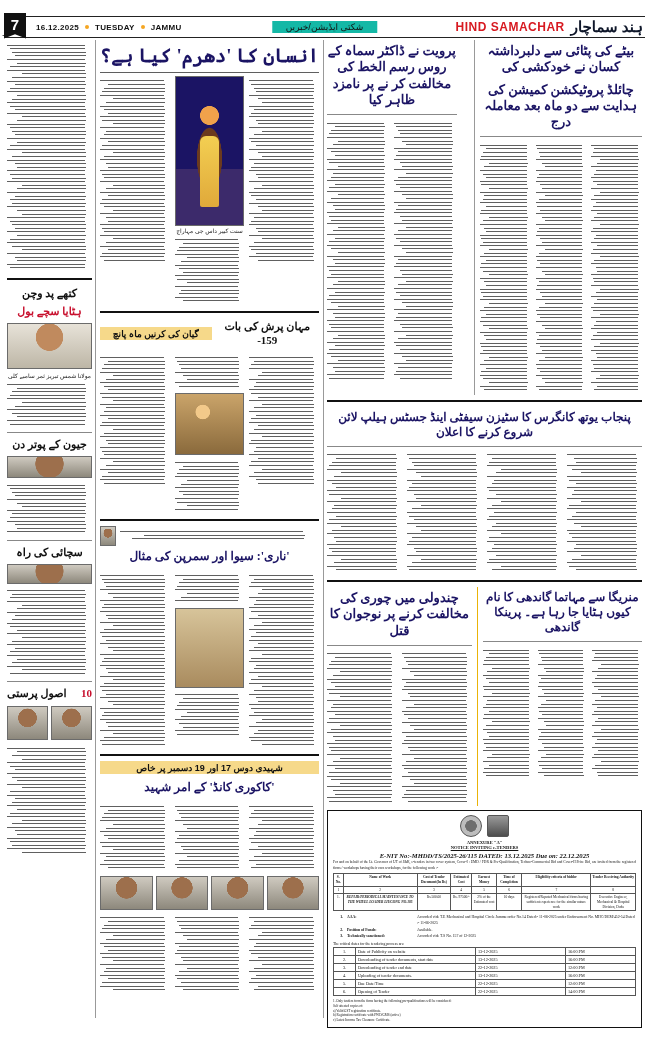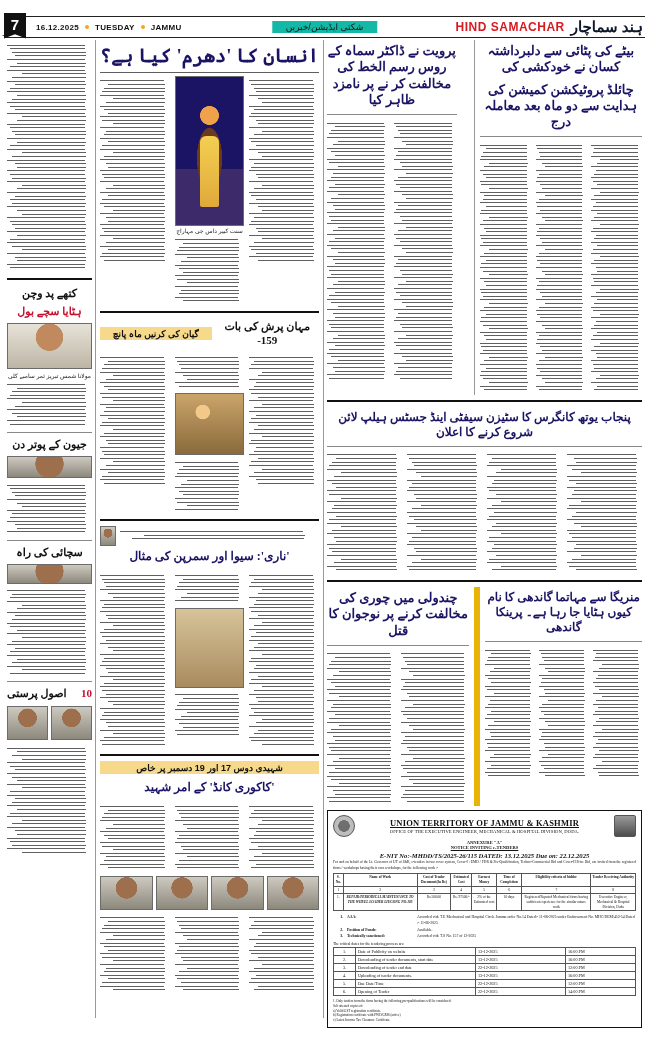--- a/index.html
+++ b/index.html
@@ -1550,21 +1550,21 @@
               <div class="urline s5"></div>
                 <div class="urline s1"></div>
                 <div class="urline s2"></div>
               <div class="urline s4"></div>
                 <div class="urline s1"></div>
                 <div class="urline s6"></div>
             </div>
           </div>
         </div>
 
-        <div style="flex:1.1;border-left:6px solid #eab308;padding-left:5px;">
+        <div style="flex:1.1;border-left:1px solid #eab308;padding-left:5px;">
           <div class="hl hl-big">منریگا سے مہاتما گاندھی کا نام کیوں ہٹایا جا رہا ہے۔ پرینکا گاندھی</div>
           <div class="rule-thin"></div>
           <div class="colset">
             <div class="ur urbody">
               <div class="urline s1"></div>
                 <div class="urline s3"></div>
                 <div class="urline s2"></div>
               <div class="urline s4"></div>
                 <div class="urline s1"></div>
                 <div class="urline s5"></div>
@@ -1676,24 +1676,20 @@
                 <div class="urline s3"></div>
             </div>
           </div>
         </div>
       </div>
 
       <div class="tender">
 
         <div class="t-head">
           <div class="t-logo"></div>
-          <div class="t-title">
-            <div class="l1">UNION TERRITORY OF JAMMU &amp; KASHMIR</div>
-            <div class="l2">OFFICE OF THE EXECUTIVE ENGINEER, MECHANICAL &amp; HOSPITAL DIVISION, DODA.</div>
-          </div>
           <div class="t-emblem"></div>
         </div>
 
         <div class="t-annex">
           <div>ANNEXURE "A"</div>
           <div class="u">NOTICE INVITING e-TENDERS</div>
         </div>
 
         <div class="t-nit">E-NIT No:-MHDD/TS/2025-26/115    DATED: 13.12.2025 Due on: 22.12.2025</div>
 

